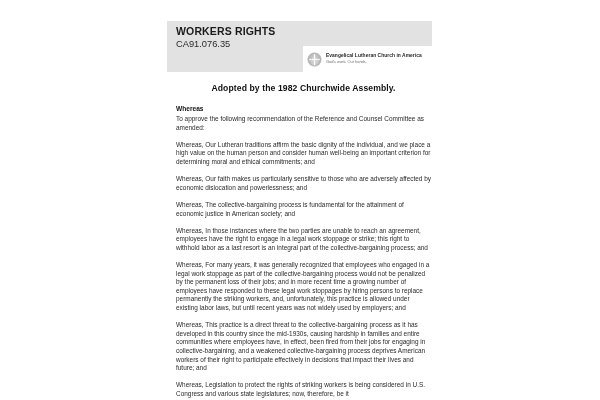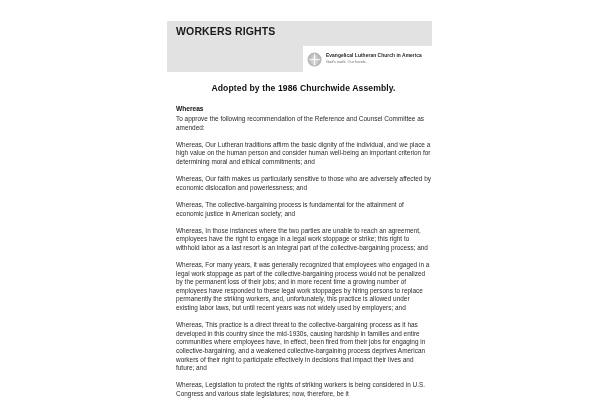--- a/index.html
+++ b/index.html
@@ -147,20 +147,21 @@
 </style>
 </head>
 <body>
 
 <div id="page">
 
   <div id="header-band"></div>
 
   <div id="header-titles">
     <div class="doc-title">WORKERS RIGHTS</div>
+    <div class="doc-code">CA91.076.35</div>
   </div>
 
   <div id="logo-box">
     <span id="logo-emblem">
       <svg width="15" height="15" viewBox="0 0 40 40" xmlns="http://www.w3.org/2000/svg">
         <circle cx="20" cy="20" r="18" fill="#b9b9b9"></circle>
         <path d="M20 3 C12 9 9 16 9 21 C9 29 14 35 20 37 C26 35 31 29 31 21 C31 16 28 9 20 3 Z" fill="#cfcfcf"></path>
         <rect x="18.4" y="5" width="3.2" height="30" fill="#ffffff"></rect>
         <rect x="6" y="18.4" width="28" height="3.2" fill="#ffffff"></rect>
         <path d="M20 4 C14 11 11 17 11 21 M20 4 C26 11 29 17 29 21" stroke="#a8a8a8" stroke-width="1" fill="none"></path>
@@ -168,21 +169,21 @@
       </svg>
     </span>
     <span id="logo-text">
       <span class="logo-line1">Evangelical Lutheran Church in America</span>
       <span class="logo-line2">God's work. Our hands.</span>
     </span>
   </div>
 
   <div id="content">
 
-    <div class="assembly-line">Adopted by the 1986 Churchwide Assembly.</div>
+    <div class="assembly-line">Adopted by the 1982 Churchwide Assembly.</div>
 
     <div class="section-head">Whereas</div>
     <p class="para">To approve the following recommendation of the Reference and Counsel Committee as amended:</p>
 
     <p class="para">Whereas, Our Lutheran traditions affirm the basic dignity of the individual, and we place a high value on the human person and consider human well-being an important criterion for determining moral and ethical commitments; and</p>
     <p class="para">Whereas, Our faith makes us particularly sensitive to those who are adversely affected by economic dislocation and powerlessness; and</p>
     <p class="para">Whereas, The collective-bargaining process is fundamental for the attainment of economic justice in American society; and</p>
     <p class="para">Whereas, In those instances where the two parties are unable to reach an agreement, employees have the right to engage in a legal work stoppage or strike; this right to withhold labor as a last resort is an integral part of the collective-bargaining process; and</p>
     <p class="para">Whereas, For many years, it was generally recognized that employees who engaged in a legal work stoppage as part of the collective-bargaining process would not be penalized by the permanent loss of their jobs; and in more recent time a growing number of employees have responded to these legal work stoppages by hiring persons to replace permanently the striking workers, and, unfortunately, this practice is allowed under existing labor laws, but until recent years was not widely used by employers; and</p>
     <p class="para">Whereas, This practice is a direct threat to the collective-bargaining process as it has developed in this country since the mid-1930s, causing hardship in families and entire communities where employees have, in effect, been fired from their jobs for engaging in collective-bargaining, and a weakened collective-bargaining process deprives American workers of their right to participate effectively in decisions that impact their lives and future; and</p>

